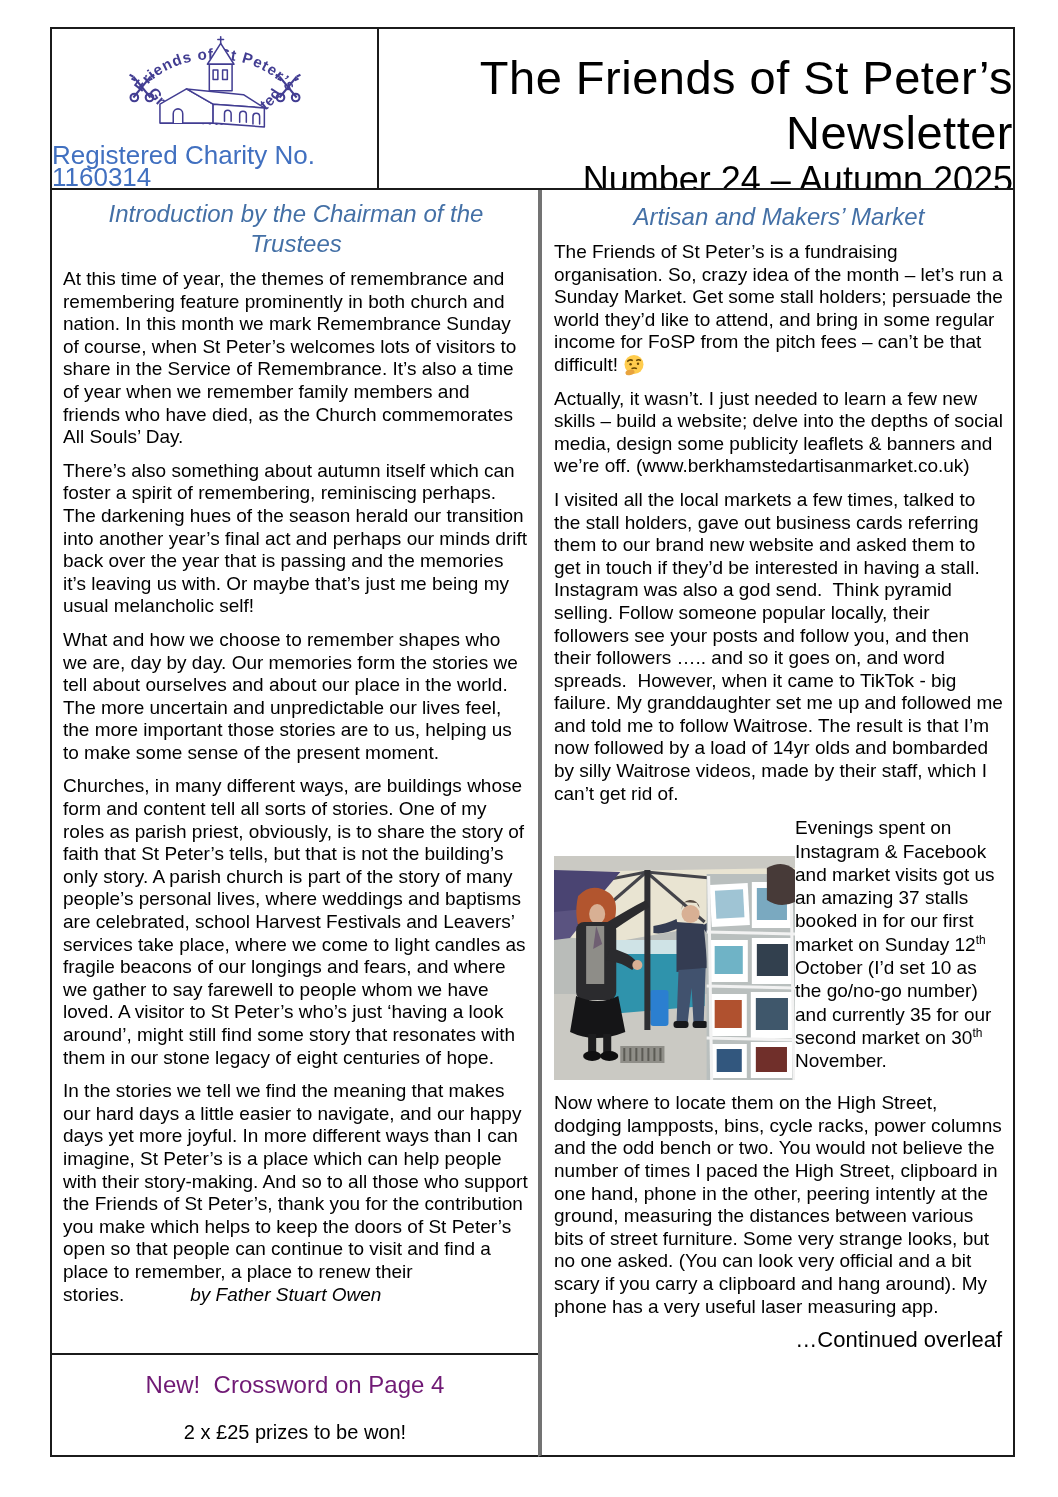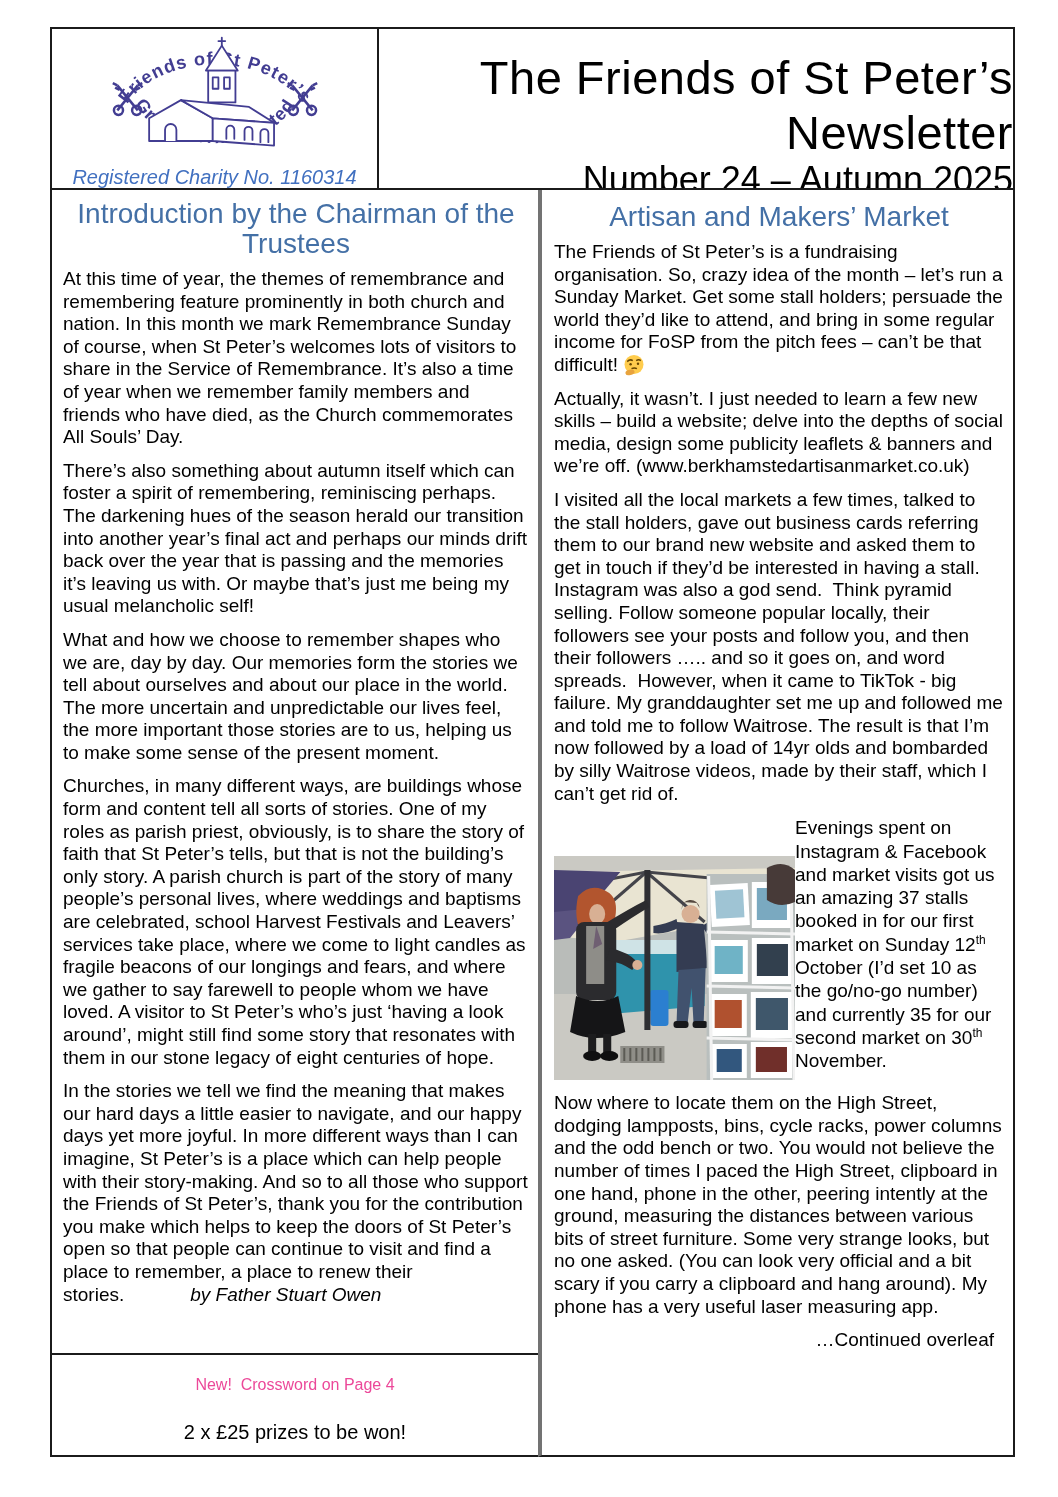--- a/index.html
+++ b/index.html
@@ -3,43 +3,43 @@
 <meta charset="utf-8">
 <style>
   html,body{margin:0;padding:0;background:#ffffff;}
   body{width:1058px;height:1497px;font-family:"Liberation Sans","DejaVu Sans",sans-serif;color:#000;}
   .sheet{position:relative;width:1058px;height:1497px;overflow:hidden;background:#fff;}
   .frame{position:absolute;left:50px;top:27px;width:965px;}
 
   
   .header{display:grid;grid-template-columns:327px 1fr;height:163px;border:2px solid #1b1b1b;box-sizing:border-box;}
   .logo-cell{border-right:2px solid #1b1b1b;display:flex;flex-direction:column;align-items:center;justify-content:flex-start;padding-top:3px;box-sizing:border-box;overflow:hidden;}
-  .charity{color:#4170C0;font-size:20px;line-height:22px;margin-top:0;font-style:italic;}
+  .charity{color:#4170C0;font-size:26px;line-height:22px;margin-top:0;}
   .title-cell{text-align:right;padding-top:21px;box-sizing:border-box;overflow:hidden;}
   .title-line{font-size:47px;line-height:55px;letter-spacing:.5px;}
   .issue{font-size:36px;line-height:40px;}
 
   
   .main{display:grid;grid-template-columns:488px 477px;grid-template-rows:1165px 102px;}
   .left-article{grid-column:1;grid-row:1;border-left:2px solid #1b1b1b;border-bottom:2px solid #1b1b1b;box-sizing:border-box;padding:6px 9px 0 11px;overflow:hidden;}
   .crossword{grid-column:1;grid-row:2;border-left:2px solid #1b1b1b;border-bottom:2px solid #1b1b1b;box-sizing:border-box;text-align:center;overflow:hidden;}
   .right-col{grid-column:2;grid-row:1 / 3;border-left:4px solid #737373;border-right:2px solid #1b1b1b;border-bottom:2px solid #1b1b1b;box-sizing:border-box;padding:9px 9px 0 12px;overflow:hidden;}
 
-  .col-heading{color:#4470A6;font-size:28px;line-height:30px;text-align:center;margin:3px 6px 9px;}
+  .col-heading{color:#4470A6;font-size:24px;line-height:30px;text-align:center;margin:3px 6px 9px;font-style:italic;}
   .body-p{font-size:19px;line-height:22.6px;margin:0 0 11px;}
   .byline{font-style:italic;margin-left:66px;}
 
   .photo-row{display:flex;margin:0 0 12px;align-items:flex-start;}
   .photo{flex:none;width:241px;height:224px;margin-top:40px;display:block;}
   .side-text{font-size:19px;line-height:23.3px;}
   sup{font-size:12px;line-height:0;vertical-align:super;}
 
-  .continued{text-align:right;font-size:19px;line-height:20px;margin:12px 10px 0 0;}
-
-  .cw-title{color:#ec4899;font-size:16px;line-height:30px;margin-top:15px;}
+  .continued{text-align:right;font-size:22px;line-height:20px;margin:12px 2px 0 0;}
+
+  .cw-title{color:#701a75;font-size:24px;line-height:30px;margin-top:15px;}
   .cw-sub{font-size:20px;line-height:24px;margin-top:20px;}
 
   .emoji{vertical-align:-5px;margin-left:5px;}
 </style>
 </head>
 <body>
 
 <div class="sheet">
   <div class="frame">
 

